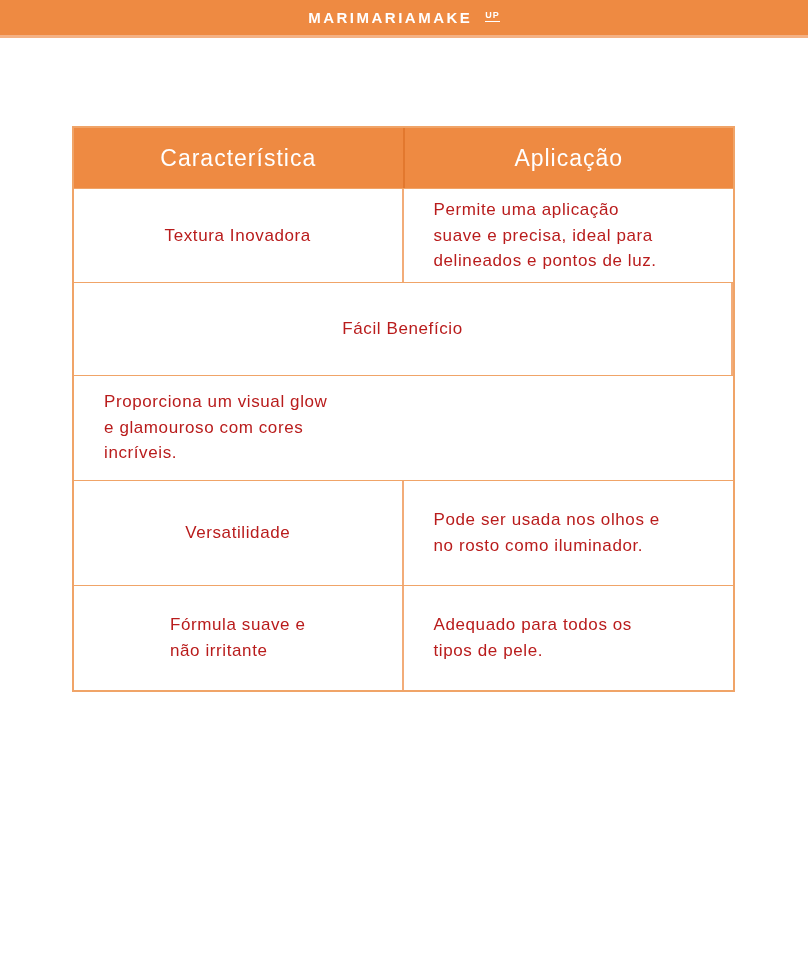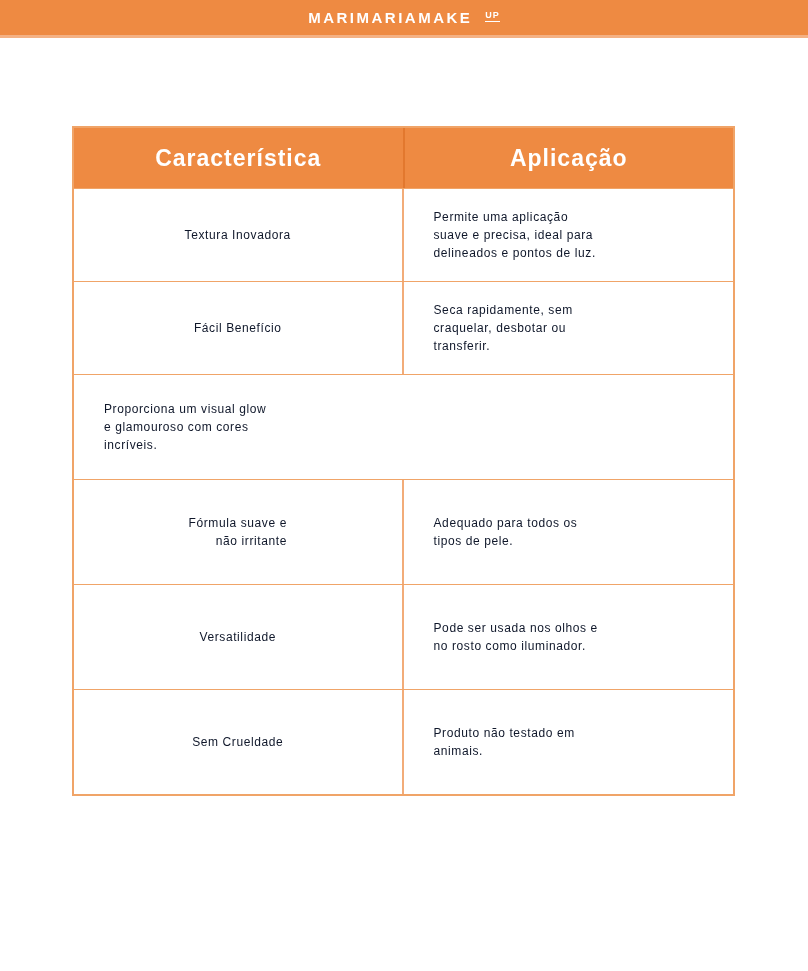--- a/index.html
+++ b/index.html
@@ -57,21 +57,21 @@
     display: flex;
     background: #ee8a42;
     height: 60px;
   }
   .t-header .h-cell {
     flex: 1 1 50%;
     display: flex;
     align-items: center;
     justify-content: center;
     color: #ffffff;
-    font-weight: bold;
+    font-weight: normal;
     font-size: 23px;
     letter-spacing: 1px;
   }
   .t-header .h-cell:first-child {
     border-right: 2px solid #e2782e;
   }
 
   .t-row {
     display: flex;
     border-top: 1px solid #f0a468;
@@ -79,29 +79,29 @@
   }
   .t-row:nth-child(1), .t-row:nth-child(2), .t-row:nth-child(7) { min-height: 92px; }
   .t-row:nth-child(3), .t-row:nth-child(6) { min-height: 104px; }
   .t-row:nth-child(4), .t-row:nth-child(5) { min-height: 104px; }
 
   .cell {
     box-sizing: border-box;
     flex: 1 1 50%;
     display: flex;
     align-items: center;
-    color: #0f172a;
-    font-size: 12px;
+    color: #b91c1c;
+    font-size: 17px;
     line-height: 1.5;
     letter-spacing: 0.6px;
     white-space: pre-line;
   }
   .cell.feature {
     justify-content: center;
-    text-align: right;
+    text-align: left;
     border-right: 2px solid #f2ac79;
     padding: 8px 14px;
   }
   .cell.benefit {
     justify-content: flex-start;
     text-align: left;
     padding: 8px 26px 8px 30px;
   }
 </style>
 </head>
@@ -121,46 +121,38 @@
     <div id="table-body">
   <div class="t-row">
     <div class="cell feature">Textura Inovadora</div>
     <div class="cell benefit">Permite uma aplicação
 suave e precisa, ideal para
 delineados e pontos de luz.</div>
   </div>
 
   <div class="t-row">
     <div class="cell feature">Fácil Benefício</div>
-    <div class="cell benefit">Seca rapidamente, sem
-craquelar, desbotar ou
-transferir.</div>
   </div>
 
   <div class="t-row">
     <div class="cell benefit">Proporciona um visual glow
 e glamouroso com cores
 incríveis.</div>
   </div>
 
   <div class="t-row">
+    <div class="cell feature">Versatilidade</div>
+    <div class="cell benefit">Pode ser usada nos olhos e
+no rosto como iluminador.</div>
+  </div>
+
+  <div class="t-row">
     <div class="cell feature">Fórmula suave e
 não irritante</div>
     <div class="cell benefit">Adequado para todos os
 tipos de pele.</div>
   </div>
 
-  <div class="t-row">
-    <div class="cell feature">Versatilidade</div>
-    <div class="cell benefit">Pode ser usada nos olhos e
-no rosto como iluminador.</div>
-  </div>
 
-
-  <div class="t-row">
-    <div class="cell feature">Sem Crueldade</div>
-    <div class="cell benefit">Produto não testado em
-animais.</div>
-  </div>
 </div>
   </section>
 
 </div>
 
 </body></html>

